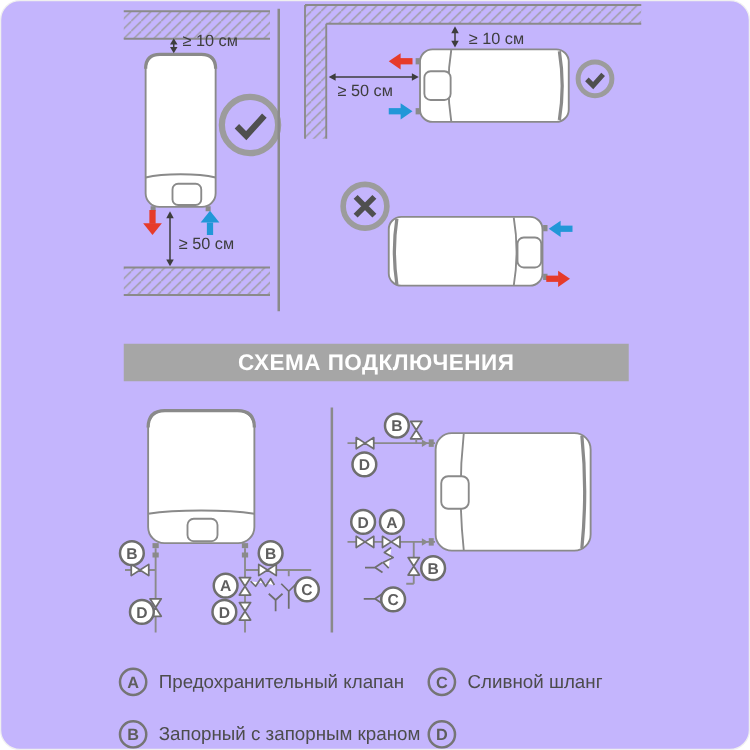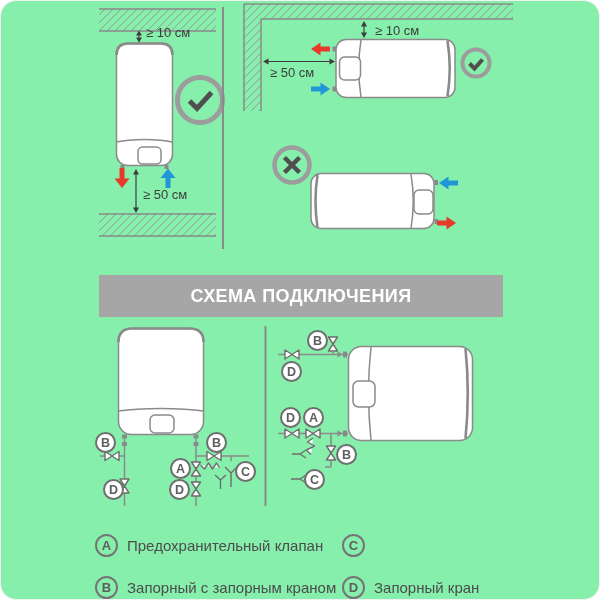--- a/index.html
+++ b/index.html
@@ -1,35 +1,35 @@
 <!DOCTYPE html>
 <html style="--hot: #e63b2a; --cold: #2297d8; --line: #8a8a8a; --accent: #6e6e6e; --banner: #a6a6a6; --ring: #9c9c9c; --text: #4c4c4c;"><head>
 <meta charset="utf-8">
 <style>
   :root{
     --hot:#e63b2a; --cold:#2297d8; --line:#8a8a8a; --accent:#6e6e6e;
     --ring:#9c9c9c; --dark:#3d3d3d; --glyph:#4f4f4f; --banner:#a6a6a6; --text:#4c4c4c;
   }
   html,body{margin:0;padding:0;background:#fff;}
-  .canvas{position:relative;width:600px;height:600px;background:#86efac;overflow:hidden;
+  .canvas{position:relative;width:600px;height:600px;background:#c4b5fd;overflow:hidden;
           font-family:"Liberation Sans", sans-serif;border:1px solid #f0f0f0;border-radius:16px;box-sizing:border-box;}
   svg{position:absolute;left:0;top:0;}
   .ln{stroke:var(--line);stroke-width:1.5;fill:none;}
   .ln2{stroke:var(--line);stroke-width:2.6;fill:none;}
   .body{stroke:var(--line);stroke-width:1.5;fill:#fff;}
   .pipe{stroke:var(--line);stroke-width:1.5;fill:none;}
   .valve{stroke:var(--accent);stroke-width:1.4;fill:#fff;stroke-linejoin:round;}
   .fit{fill:var(--line);}
   .dimline{stroke:var(--dark);stroke-width:1.2;fill:none;}
   .dimhead{fill:var(--dark);}
   .hot{fill:var(--hot);} .cold{fill:var(--cold);}
   .ring{stroke:var(--ring);fill:none;}
   .glyph{stroke:var(--glyph);fill:none;}
   .dim{position:absolute;font-size:13px;color:var(--dark);white-space:nowrap;}
-  .banner{position:absolute;left:98px;top:274px;width:404px;height:42px;background:var(--banner);
+  .banner{position:absolute;left:98px;top:274px;width:404px;height:30px;background:var(--banner);
           color:#fff;font-weight:bold;font-size:18px;letter-spacing:.4px;
           display:flex;align-items:center;justify-content:center;}
   .callout{position:absolute;width:21px;height:21px;box-sizing:border-box;border:2px solid var(--accent);
            border-radius:50%;background:#fff;color:#5e5e5e;font-weight:bold;font-size:12.5px;
            display:flex;align-items:center;justify-content:center;}
   .legend-item{position:absolute;display:flex;align-items:center;gap:9px;}
   .legend-key{width:23px;height:23px;box-sizing:border-box;border:2px solid #757575;border-radius:50%;
               color:#5e5e5e;font-weight:bold;font-size:13px;display:flex;align-items:center;justify-content:center;}
   .legend-label{font-size:15px;color:var(--text);white-space:nowrap;}
 </style>
@@ -241,24 +241,24 @@
   <div class="callout" style="left:335px;top:443px">B</div>
   <div class="callout" style="left:303px;top:468px">C</div>
 
   <div>
     <div class="legend-item" style="left:94px;top:533px">
       <span class="legend-key">A</span>
       <span class="legend-label">Предохранительный клапан</span>
     </div>
     <div class="legend-item" style="left:341px;top:533px">
       <span class="legend-key">C</span>
+      <span class="legend-label">Сливной шланг</span>
     </div>
     <div class="legend-item" style="left:94px;top:575px">
       <span class="legend-key">B</span>
       <span class="legend-label">Запорный с запорным краном</span>
     </div>
     <div class="legend-item" style="left:341px;top:575px">
       <span class="legend-key">D</span>
-      <span class="legend-label">Запорный кран</span>
     </div>
   </div>
 
 </div>
 
 </body></html>

